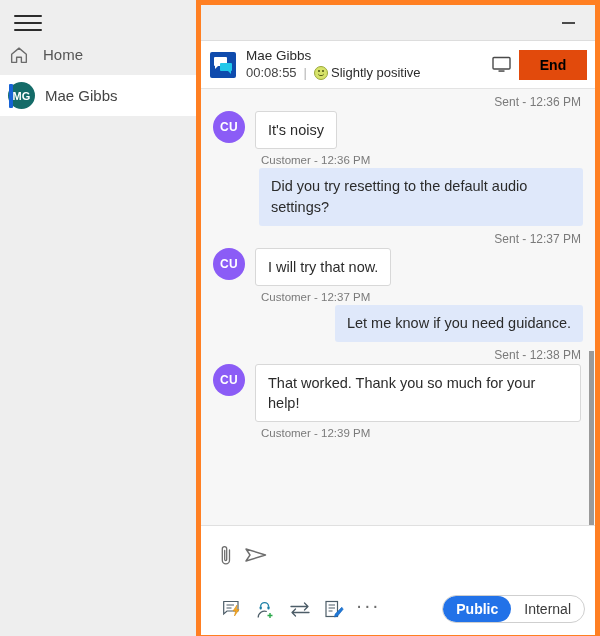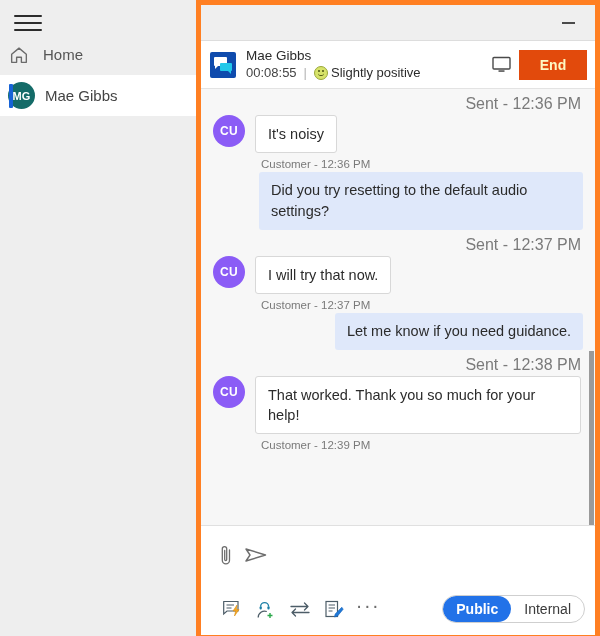--- a/index.html
+++ b/index.html
@@ -215,21 +215,21 @@
   .monitor-icon {
     width: 36px;
     display: flex;
     align-items: center;
     justify-content: center;
     cursor: pointer;
     flex: 0 0 auto;
   }
   .end-btn {
     background: #e24a0c;
-    color: #fef9c3;
+    color: #000000;
     font-size: 14px;
     font-weight: bold;
     border: none;
     height: 30px;
     width: 68px;
     margin-right: 8px;
     cursor: pointer;
     font-family: "Liberation Sans", sans-serif;
     flex: 0 0 auto;
   }
@@ -239,21 +239,21 @@
     position: relative;
     height: 437px;
     background: #f7f7f7;
     border-top: 1px solid #e3e3e3;
     overflow: hidden;
     padding: 0 12px;
     box-sizing: border-box;
   }
   .meta-right {
     text-align: right;
-    font-size: 16px;
+    font-size: 12px;
     color: #7a7a7a;
     padding: 6px 2px 2px 0;
   }
   .meta-left {
     font-size: 11.5px;
     color: #7a7a7a;
     padding: 5px 0 2px 48px;
   }
   .row-in {
     display: flex;

